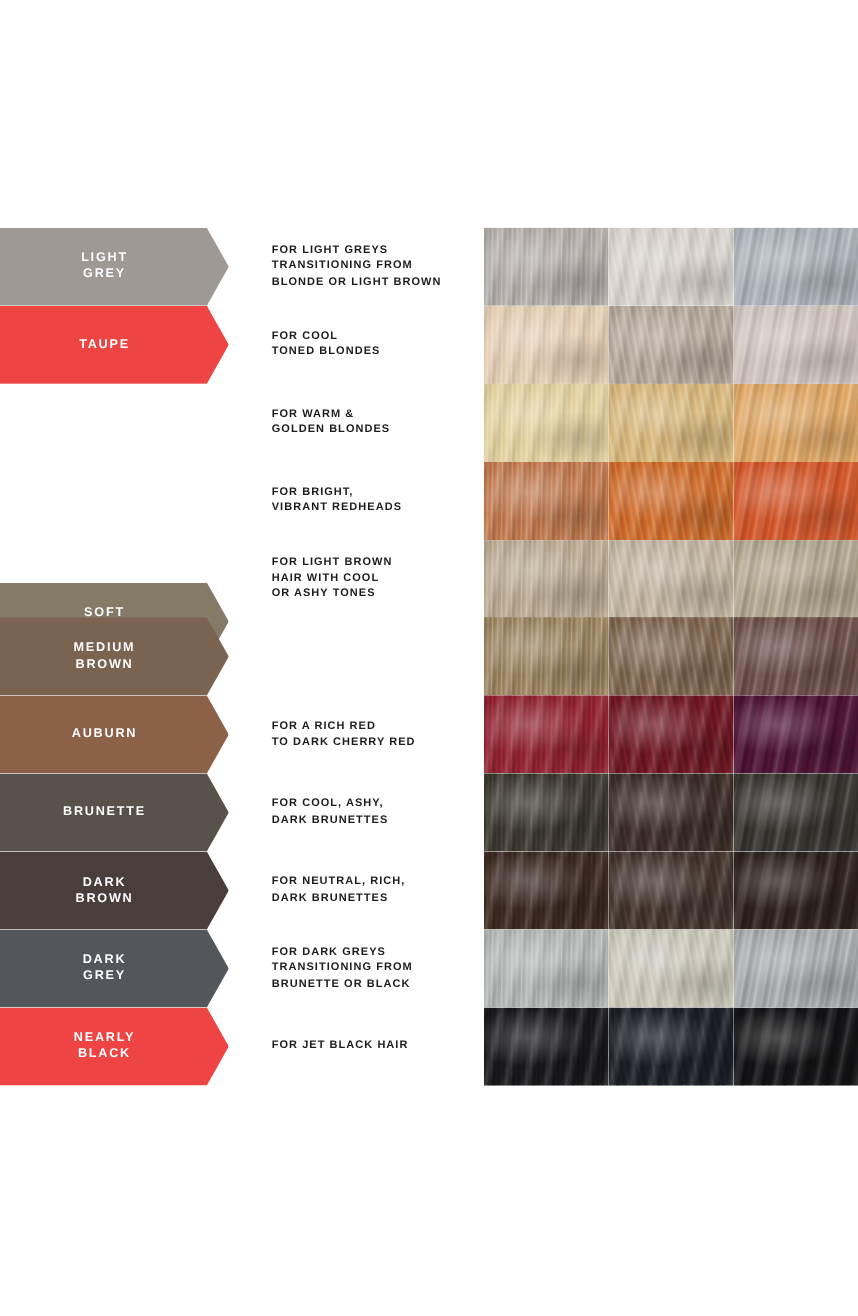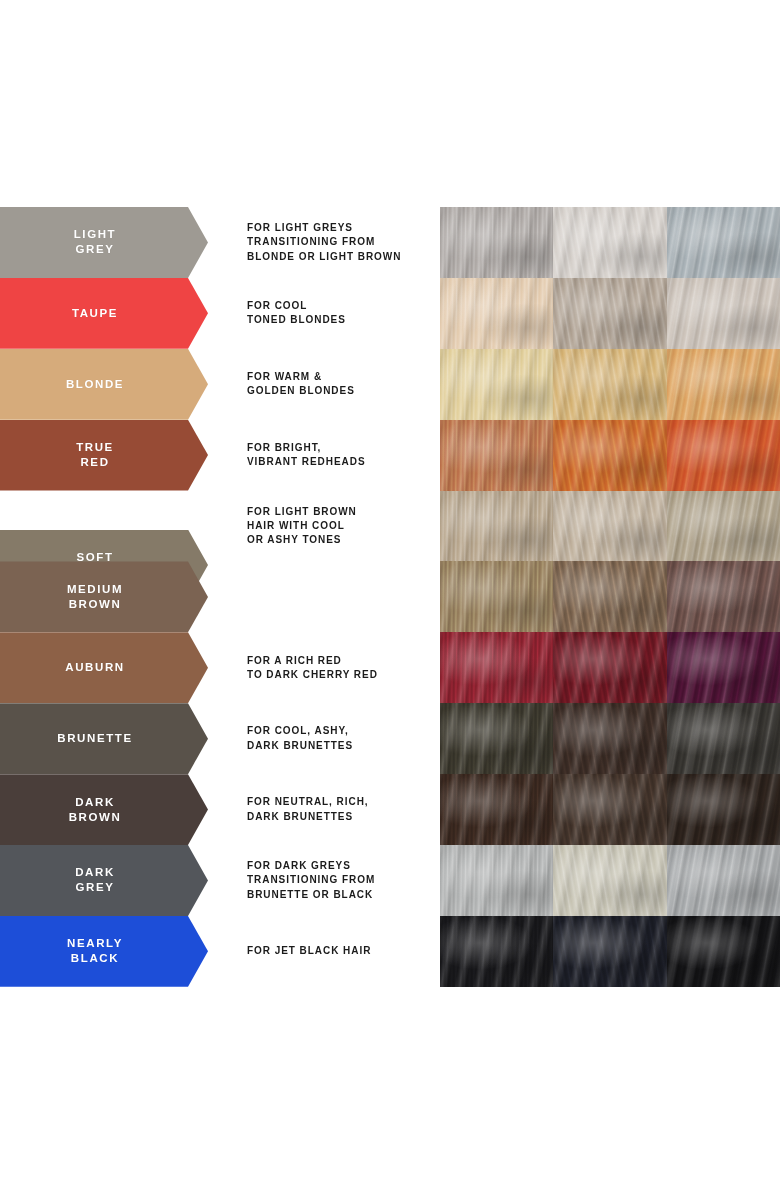--- a/index.html
+++ b/index.html
@@ -185,23 +185,20 @@
           </div>
           <div class="swatch diag2">
             <div class="swatch-base" style="background: rgb(207, 198, 189);"></div>
             <div class="swatch-wave"></div>
             <div class="swatch-strands"></div>
             <div class="swatch-sheen"></div>
           </div>
         </div>
       </div>
       <div class="shade-row">
-        <div class="shade-bar" style="background: rgb(214, 171, 123);">
-          <span class="shade-bar-label">BLONDE</span>
-        </div>
         <div class="shade-desc">
           <div class="shade-desc-text">FOR WARM &amp;
 GOLDEN BLONDES</div>
         </div>
         <div class="swatch-strip">
           <div class="swatch">
             <div class="swatch-base" style="background: rgb(228, 210, 160);"></div>
             <div class="swatch-wave"></div>
             <div class="swatch-strands"></div>
             <div class="swatch-sheen"></div>
@@ -214,24 +211,20 @@
           </div>
           <div class="swatch diag2">
             <div class="swatch-base" style="background: rgb(224, 167, 101);"></div>
             <div class="swatch-wave"></div>
             <div class="swatch-strands"></div>
             <div class="swatch-sheen"></div>
           </div>
         </div>
       </div>
       <div class="shade-row">
-        <div class="shade-bar" style="background: rgb(151, 75, 53);">
-          <span class="shade-bar-label">TRUE
-RED</span>
-        </div>
         <div class="shade-desc">
           <div class="shade-desc-text">FOR BRIGHT,
 VIBRANT REDHEADS</div>
         </div>
         <div class="swatch-strip">
           <div class="swatch">
             <div class="swatch-base" style="background: rgb(192, 120, 79);"></div>
             <div class="swatch-wave"></div>
             <div class="swatch-strands"></div>
             <div class="swatch-sheen"></div>
@@ -420,21 +413,21 @@
           </div>
           <div class="swatch diag2">
             <div class="swatch-base" style="background: rgb(168, 171, 173);"></div>
             <div class="swatch-wave"></div>
             <div class="swatch-strands"></div>
             <div class="swatch-sheen"></div>
           </div>
         </div>
       </div>
       <div class="shade-row">
-        <div class="shade-bar" style="background: #1d4ed8;">
+        <div class="shade-bar" style="background: #ef4444;">
           <span class="shade-bar-label">NEARLY
 BLACK</span>
         </div>
         <div class="shade-desc">
           <div class="shade-desc-text">FOR JET BLACK HAIR</div>
         </div>
         <div class="swatch-strip">
           <div class="swatch">
             <div class="swatch-base" style="background: rgb(23, 23, 26);"></div>
             <div class="swatch-wave"></div>

